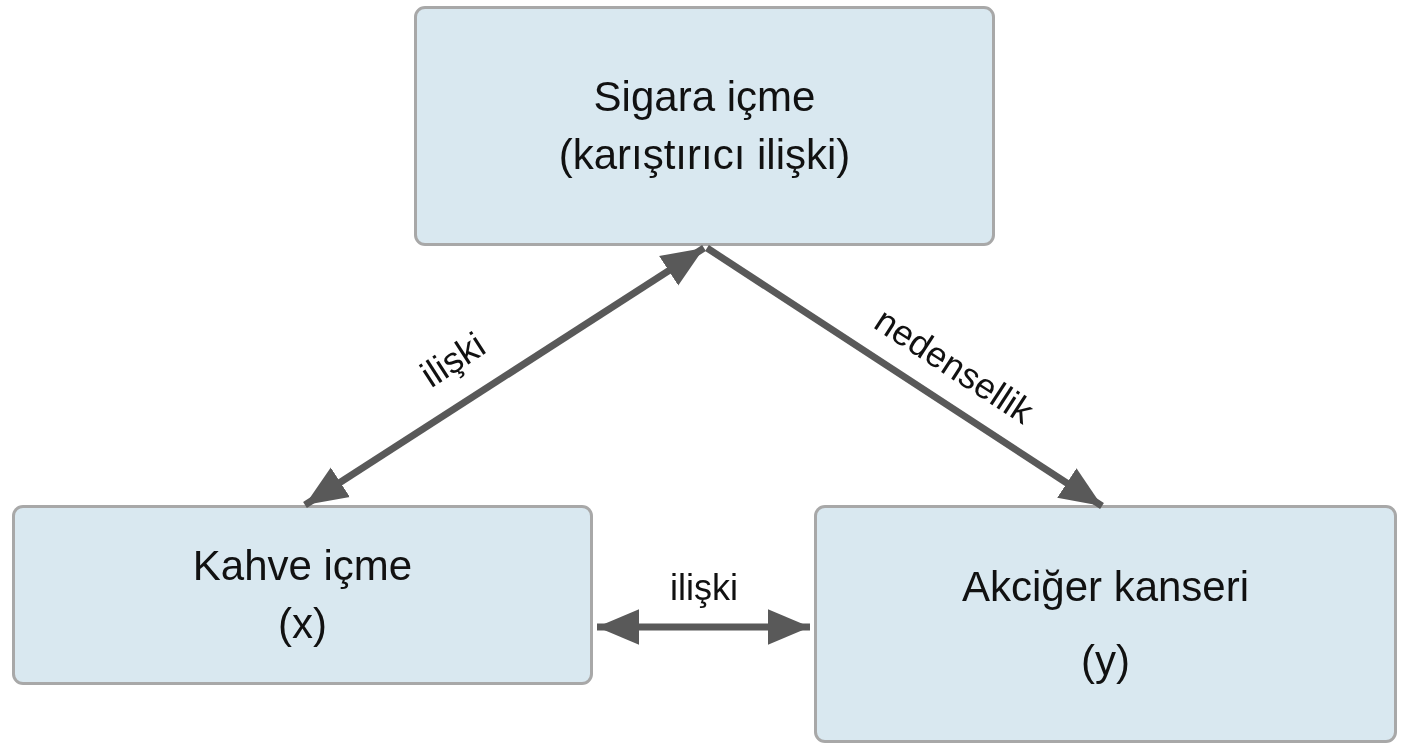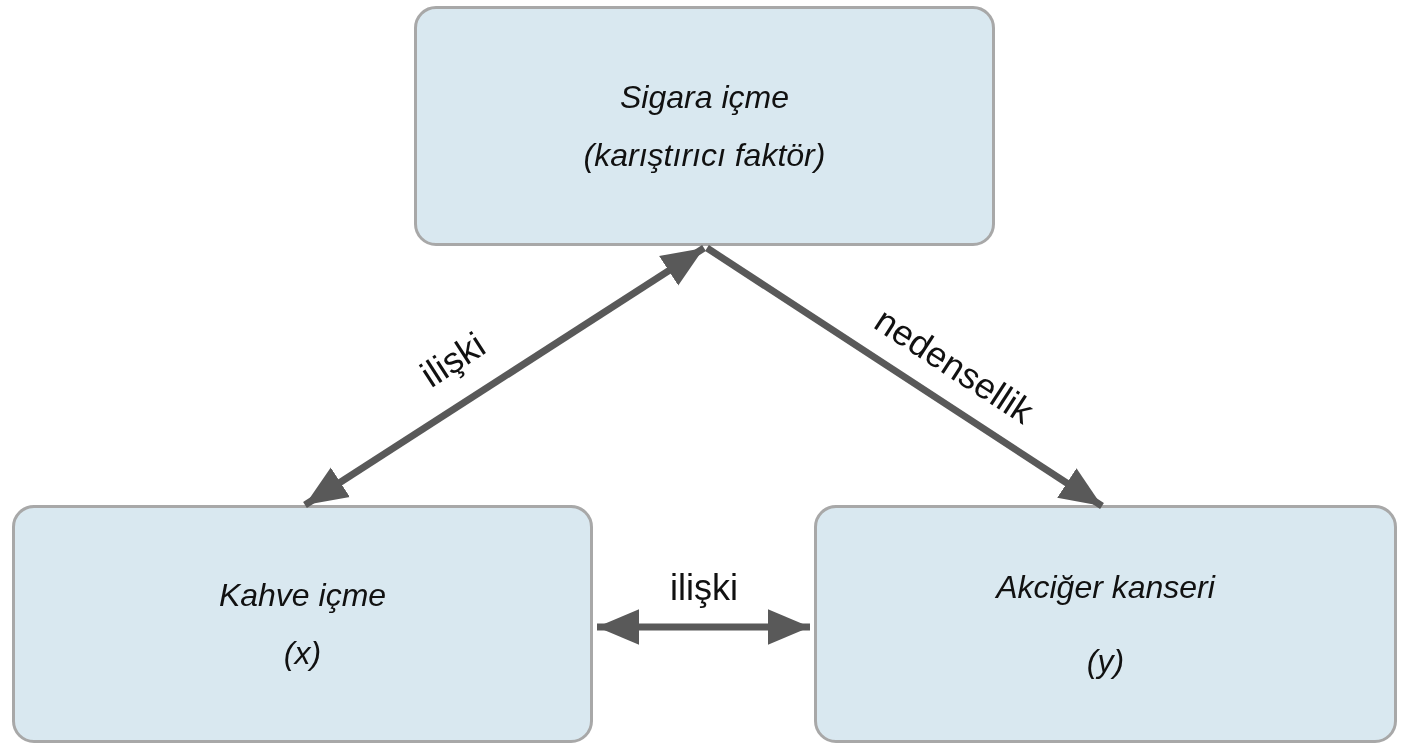--- a/index.html
+++ b/index.html
@@ -14,42 +14,41 @@
     width: 1408px;
     height: 752px;
     background: var(--bg-color, #ffffff);
     overflow: hidden;
   }
   .node {
     position: absolute;
     box-sizing: border-box;
     background: var(--node-fill, #d9e8f0);
     border: 3px solid var(--node-border, #a8a8a8);
-    border-radius: 22px;
+    border-radius: 11px;
     display: flex;
     flex-direction: column;
     align-items: center;
     justify-content: center;
     text-align: center;
     color: var(--text-color, #111111);
-    font-size: 32px;
+    font-size: 42px;
     line-height: 58px;
-    font-style: italic;
   }
   .node-confounder {
     left: 414px;
     top: 6px;
     width: 581px;
     height: 240px;
   }
   .node-x {
     left: 12px;
     top: 505px;
     width: 581px;
-    height: 238px;
+    height: 180px;
   }
   .node-y {
     left: 814px;
     top: 505px;
     width: 583px;
     height: 238px;
     gap: 16px;
   }
   .arrow-layer {
     position: absolute;
@@ -88,21 +87,21 @@
     top: 588px;
   }
 </style>
 </head>
 <body>
 
 <div class="canvas">
 
   <div class="node node-confounder">
     <span>Sigara içme</span>
-    <span>(karıştırıcı faktör)</span>
+    <span>(karıştırıcı ilişki)</span>
   </div>
 
   <div class="node node-x">
     <span>Kahve içme</span>
     <span>(x)</span>
   </div>
 
   <div class="node node-y">
     <span>Akciğer kanseri</span>
     <span>(y)</span>

